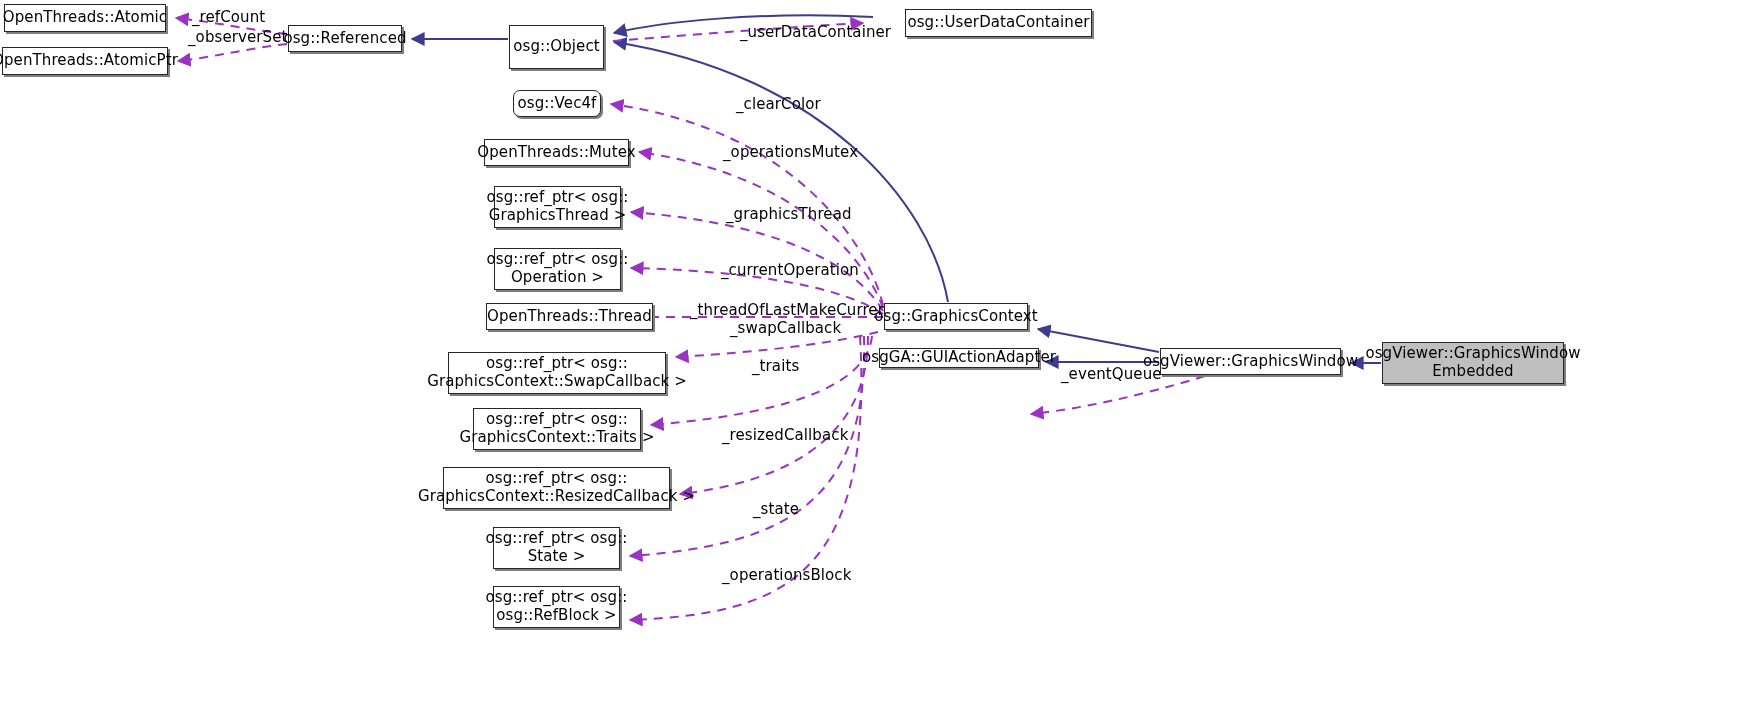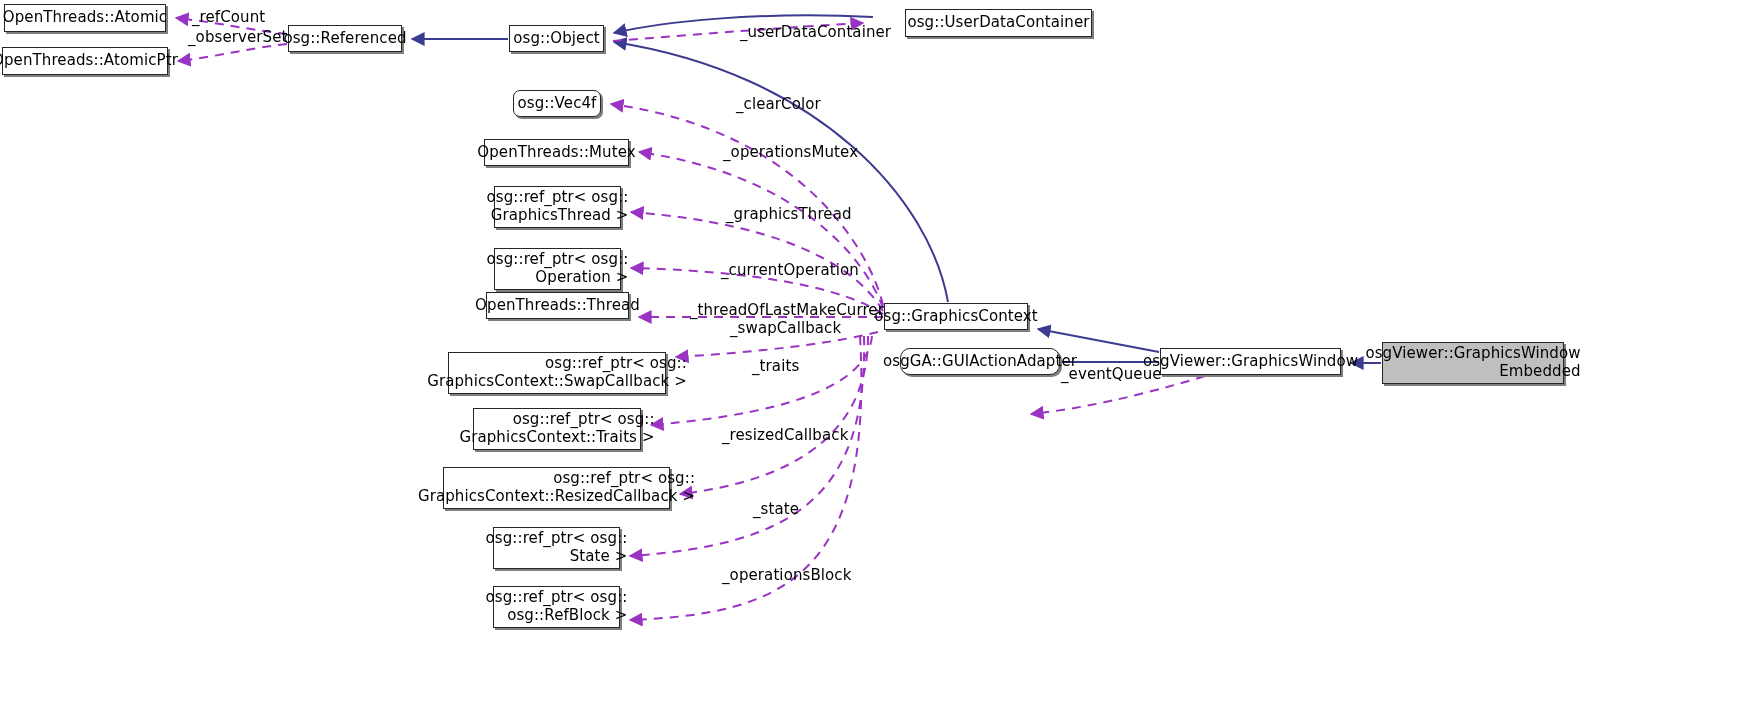--- a/index.html
+++ b/index.html
@@ -34,21 +34,20 @@
     justify-content: center;
     text-align: center;
     line-height: 1.18;
     font-size: 15px;
     letter-spacing: 0.1px;
     white-space: pre;
     z-index: 3;
   }
   .node.shadow {
     box-shadow: 2px 2px 0 0 #7f7f7f;
-    text-align: right;
   }
   .node.current {
     background: #bfbfbf;
   }
   .edge-label {
     position: absolute;
     font-size: 15px;
     color: #000000;
     white-space: pre;
     z-index: 2;
@@ -116,54 +115,54 @@
       <path d="M 1205 376 C 1140 396, 1080 409, 1031 414" marker-end="url(#arrow-usage)"></path>
     </g>
   </svg>
 
   <div class="node shadow" style="left:4px;  top:4px;   width:162px; height:28px;">OpenThreads::Atomic</div>
 
   <div class="node shadow" style="left:2px;  top:47px;  width:166px; height:28px;">OpenThreads::AtomicPtr</div>
 
   <div class="node shadow" style="left:288px;top:25px;  width:114px; height:27px;">osg::Referenced</div>
 
-  <div class="node shadow" style="left:509px;top:25px;  width:95px;  height:27px;">osg::Object</div>
+  <div class="node shadow" style="left:509px;top:25px;  width:95px;  height:44px;">osg::Object</div>
 
   <div class="node shadow" style="left:905px;top:9px;   width:187px; height:28px;">osg::UserDataContainer</div>
 
   <div class="node shadow" style="left:513px;top:90px;  width:88px;  height:27px;border-radius:7px;">osg::Vec4f</div>
 
   <div class="node shadow" style="left:484px;top:139px; width:145px; height:27px;">OpenThreads::Mutex</div>
 
   <div class="node shadow" style="left:494px;top:186px; width:127px; height:42px;">osg::ref_ptr&lt; osg::
 GraphicsThread &gt;</div>
 
   <div class="node shadow" style="left:494px;top:248px; width:127px; height:42px;">osg::ref_ptr&lt; osg::
 Operation &gt;</div>
 
-  <div class="node shadow" style="left:486px;top:292px; width:143px; height:27px;">OpenThreads::Thread</div>
+  <div class="node shadow" style="left:486px;top:303px; width:167px; height:27px;">OpenThreads::Thread</div>
 
   <div class="node shadow" style="left:448px;top:352px; width:218px; height:42px;">osg::ref_ptr&lt; osg::
 GraphicsContext::SwapCallback &gt;</div>
 
   <div class="node shadow" style="left:473px;top:408px; width:168px; height:42px;">osg::ref_ptr&lt; osg::
 GraphicsContext::Traits &gt;</div>
 
   <div class="node shadow" style="left:443px;top:467px; width:227px; height:42px;">osg::ref_ptr&lt; osg::
 GraphicsContext::ResizedCallback &gt;</div>
 
   <div class="node shadow" style="left:493px;top:527px; width:127px; height:42px;">osg::ref_ptr&lt; osg::
 State &gt;</div>
 
   <div class="node shadow" style="left:493px;top:586px; width:127px; height:42px;">osg::ref_ptr&lt; osg::
 osg::RefBlock &gt;</div>
 
   <div class="node shadow" style="left:884px;top:303px; width:144px; height:27px;">osg::GraphicsContext</div>
 
-  <div class="node shadow" style="left:900px;top:348px; width:160px; height:27px;border-radius:10px;">osgGA::GUIActionAdapter</div>
+  <div class="node shadow" style="left:879px;top:348px; width:160px; height:20px;">osgGA::GUIActionAdapter</div>
 
 
   <div class="node shadow" style="left:1160px;top:348px;width:181px; height:27px;">osgViewer::GraphicsWindow</div>
 
   <div class="node shadow current" style="left:1382px;top:342px;width:182px; height:42px;">osgViewer::GraphicsWindow
 Embedded</div>
 
   <div class="edge-label" style="left:192px; top:8px;">_refCount</div>
 
   <div class="edge-label" style="left:188px; top:28px;text-align:right;">_observerSet</div>

